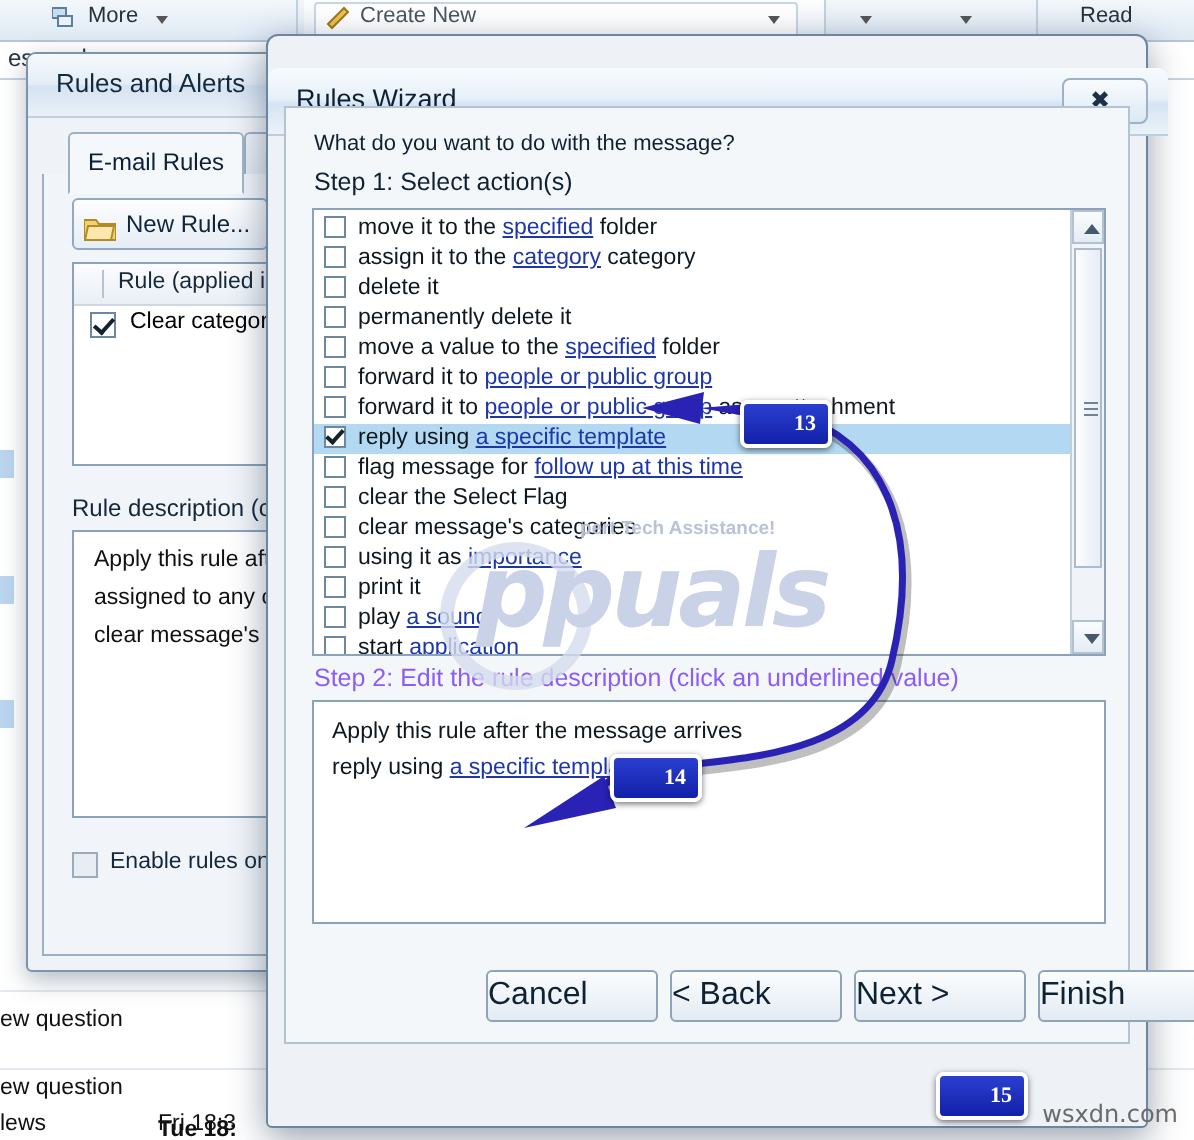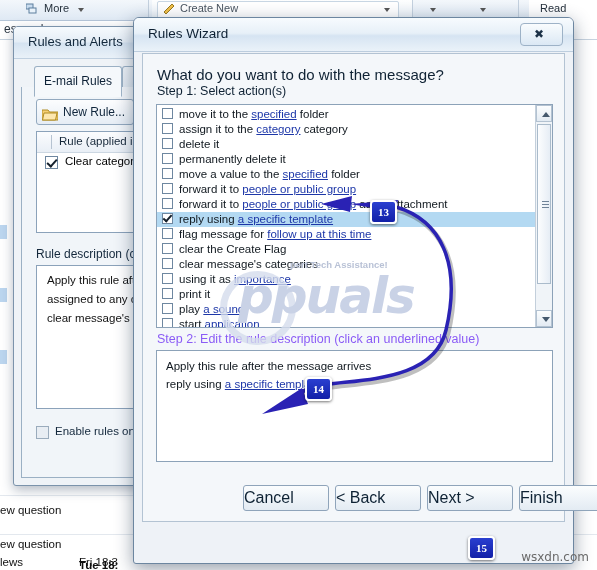--- a/index.html
+++ b/index.html
@@ -6,21 +6,21 @@
   body{
     width:597px;height:570px;overflow:hidden;position:relative;
     background:#ffffff;
     font-family:"Liberation Sans","DejaVu Sans",sans-serif;
     font-size:12px;color:#000;
     -webkit-font-smoothing:antialiased;
   }
   
   #outlook-shell{position:absolute;inset:0;background:#ffffff;}
   .ribbon-strip{
-    position:absolute;left:0;top:0;width:529px;height:20px;
+    position:absolute;left:0;top:0;width:597px;height:20px;
     background:linear-gradient(#f3f7fb,#dfe9f4);
     border-bottom:1px solid #b5c6d8;
   }
   .ribbon-grp{position:absolute;top:0;height:20px;border-right:1px solid #c3d0de;}
   .rb1{left:0;width:148px;}
   .rb2{left:152px;width:260px;background:linear-gradient(#fdfefe,#eaf1f8);text-align:right;}
   .rb3{left:408px;width:110px;}
   .rb4{left:518px;width:79px;border-right:none;}
   .rb-item{position:absolute;font-size:11px;color:#26313c;white-space:nowrap;}
   .more-lbl{left:44px;top:2px;}
@@ -92,36 +92,36 @@
     border:solid #14202c;border-width:0 2px 2px 0;transform:rotate(42deg);
   }
 
   
   #rules-wizard{
     position:absolute;left:133px;top:17px;width:439px;height:545px;
     background:#eef2f7;border:1px solid #6c86a0;border-radius:6px 6px 3px 3px;
     box-shadow:0 5px 18px rgba(25,45,70,.45);
   }
   #rw-title{
-    position:absolute;left:0;top:0;width:100%;height:33px;
+    position:absolute;left:0;top:16px;width:100%;height:33px;
     background:linear-gradient(#f7fbfe 0%,#e7f0f8 46%,#d6e4f2 54%,#eaf2f9 100%);
-    border-radius:5px 5px 0 0;border-bottom:1px solid #bccdde;
+    border-radius:5px 5px 0 0;border-bottom:1px solid #bccdde;padding-left:11px;
   }
   #rw-title .t{position:absolute;left:14px;top:8px;font-size:13.5px;color:#0e2134;}
   #rw-close{
     position:absolute;right:10px;top:5px;width:41px;height:21px;
     background:linear-gradient(#f9fcfe,#dbe8f4);
     border:1px solid #9db2c7;border-radius:4px;
   }
   #rw-close .x{position:absolute;left:13px;top:3px;font-size:12px;color:#1c3147;font-family:"DejaVu Sans",sans-serif;}
   .rw-panel{
     position:absolute;left:8px;top:35px;width:421px;height:467px;
     background:#f4f7fa;border:1px solid #b3c3d3;
   }
-  .rw-q{position:absolute;left:14px;top:12px;font-size:15px;color:#0f2234;white-space:nowrap;}
+  .rw-q{position:absolute;left:14px;top:12px;font-size:11px;color:#0f2234;white-space:nowrap;}
   .rw-step1{position:absolute;left:14px;top:30px;font-size:12.5px;color:#0f2234;white-space:nowrap;}
   #action-list{
     position:absolute;left:13px;top:50px;width:395px;height:222px;
     background:#ffffff;border:1px solid #8ca2b8;overflow:hidden;
   }
   .act-row{position:absolute;left:0;width:378px;height:15px;}
   .act-row.sel{background:#b3d9f2;width:378px;}
   .act-row .cbx{position:absolute;left:5px;top:1px;width:11px;height:11px;}
   .act-row .cbx.checked:after{left:2px;top:-1px;width:3px;height:7px;border-width:0 2px 2px 0;}
   .act-row .lbl{position:absolute;left:22px;top:0px;font-size:11.5px;color:#10181f;white-space:nowrap;line-height:15px;}
@@ -154,20 +154,21 @@
 
   
   #anno{position:absolute;inset:0;pointer-events:none;}
   .badge{
     position:absolute;width:23px;height:20px;border-radius:4px;
     background:linear-gradient(#2a3fd0,#1220a8);
     border:2px solid #ffffff;
     box-shadow:0 1px 3px rgba(0,0,0,.55);
     color:#fff;font-size:11px;font-weight:bold;text-align:center;line-height:20px;
     font-family:"Liberation Serif","DejaVu Serif",serif;
+    padding-left:19px;
   }
   
   #wm{position:absolute;left:212px;top:245px;width:230px;height:95px;pointer-events:none;}
   #wm .appuals{
     position:absolute;left:26px;top:22px;font-size:50px;font-weight:bold;font-style:italic;
     color:#c9d2e6;letter-spacing:-2px;font-family:"DejaVu Sans",sans-serif;
   }
   #wm .tag{position:absolute;left:78px;top:14px;font-size:9.5px;font-weight:bold;color:#b9c2d6;}
   #wm .swirl{position:absolute;left:8px;top:26px;width:62px;height:60px;border:7px solid #d5dcec;border-radius:50%;opacity:.8;}
   #wsxdn{position:absolute;right:8px;bottom:6px;font-size:12px;color:#6a6a6a;font-family:"DejaVu Sans",sans-serif;}
@@ -310,21 +311,21 @@
         <div class="act-row sel" style="top: 107px;">
           <span class="cbx checked"></span>
           <span class="lbl"><span>reply using </span><span class="lnk">a specific template</span></span>
         </div>
         <div class="act-row" style="top: 122px;">
           <span class="cbx"></span>
           <span class="lbl"><span>flag message for </span><span class="lnk">follow up at this time</span></span>
         </div>
         <div class="act-row" style="top: 137px;">
           <span class="cbx"></span>
-          <span class="lbl"><span>clear the Create Flag</span></span>
+          <span class="lbl"><span>clear the Select Flag</span></span>
         </div>
         <div class="act-row" style="top: 152px;">
           <span class="cbx"></span>
           <span class="lbl"><span>clear message's categories</span></span>
         </div>
         <div class="act-row" style="top: 167px;">
           <span class="cbx"></span>
           <span class="lbl"><span>using it as </span><span class="lnk">importance</span></span>
         </div>
         <div class="act-row" style="top: 182px;">

